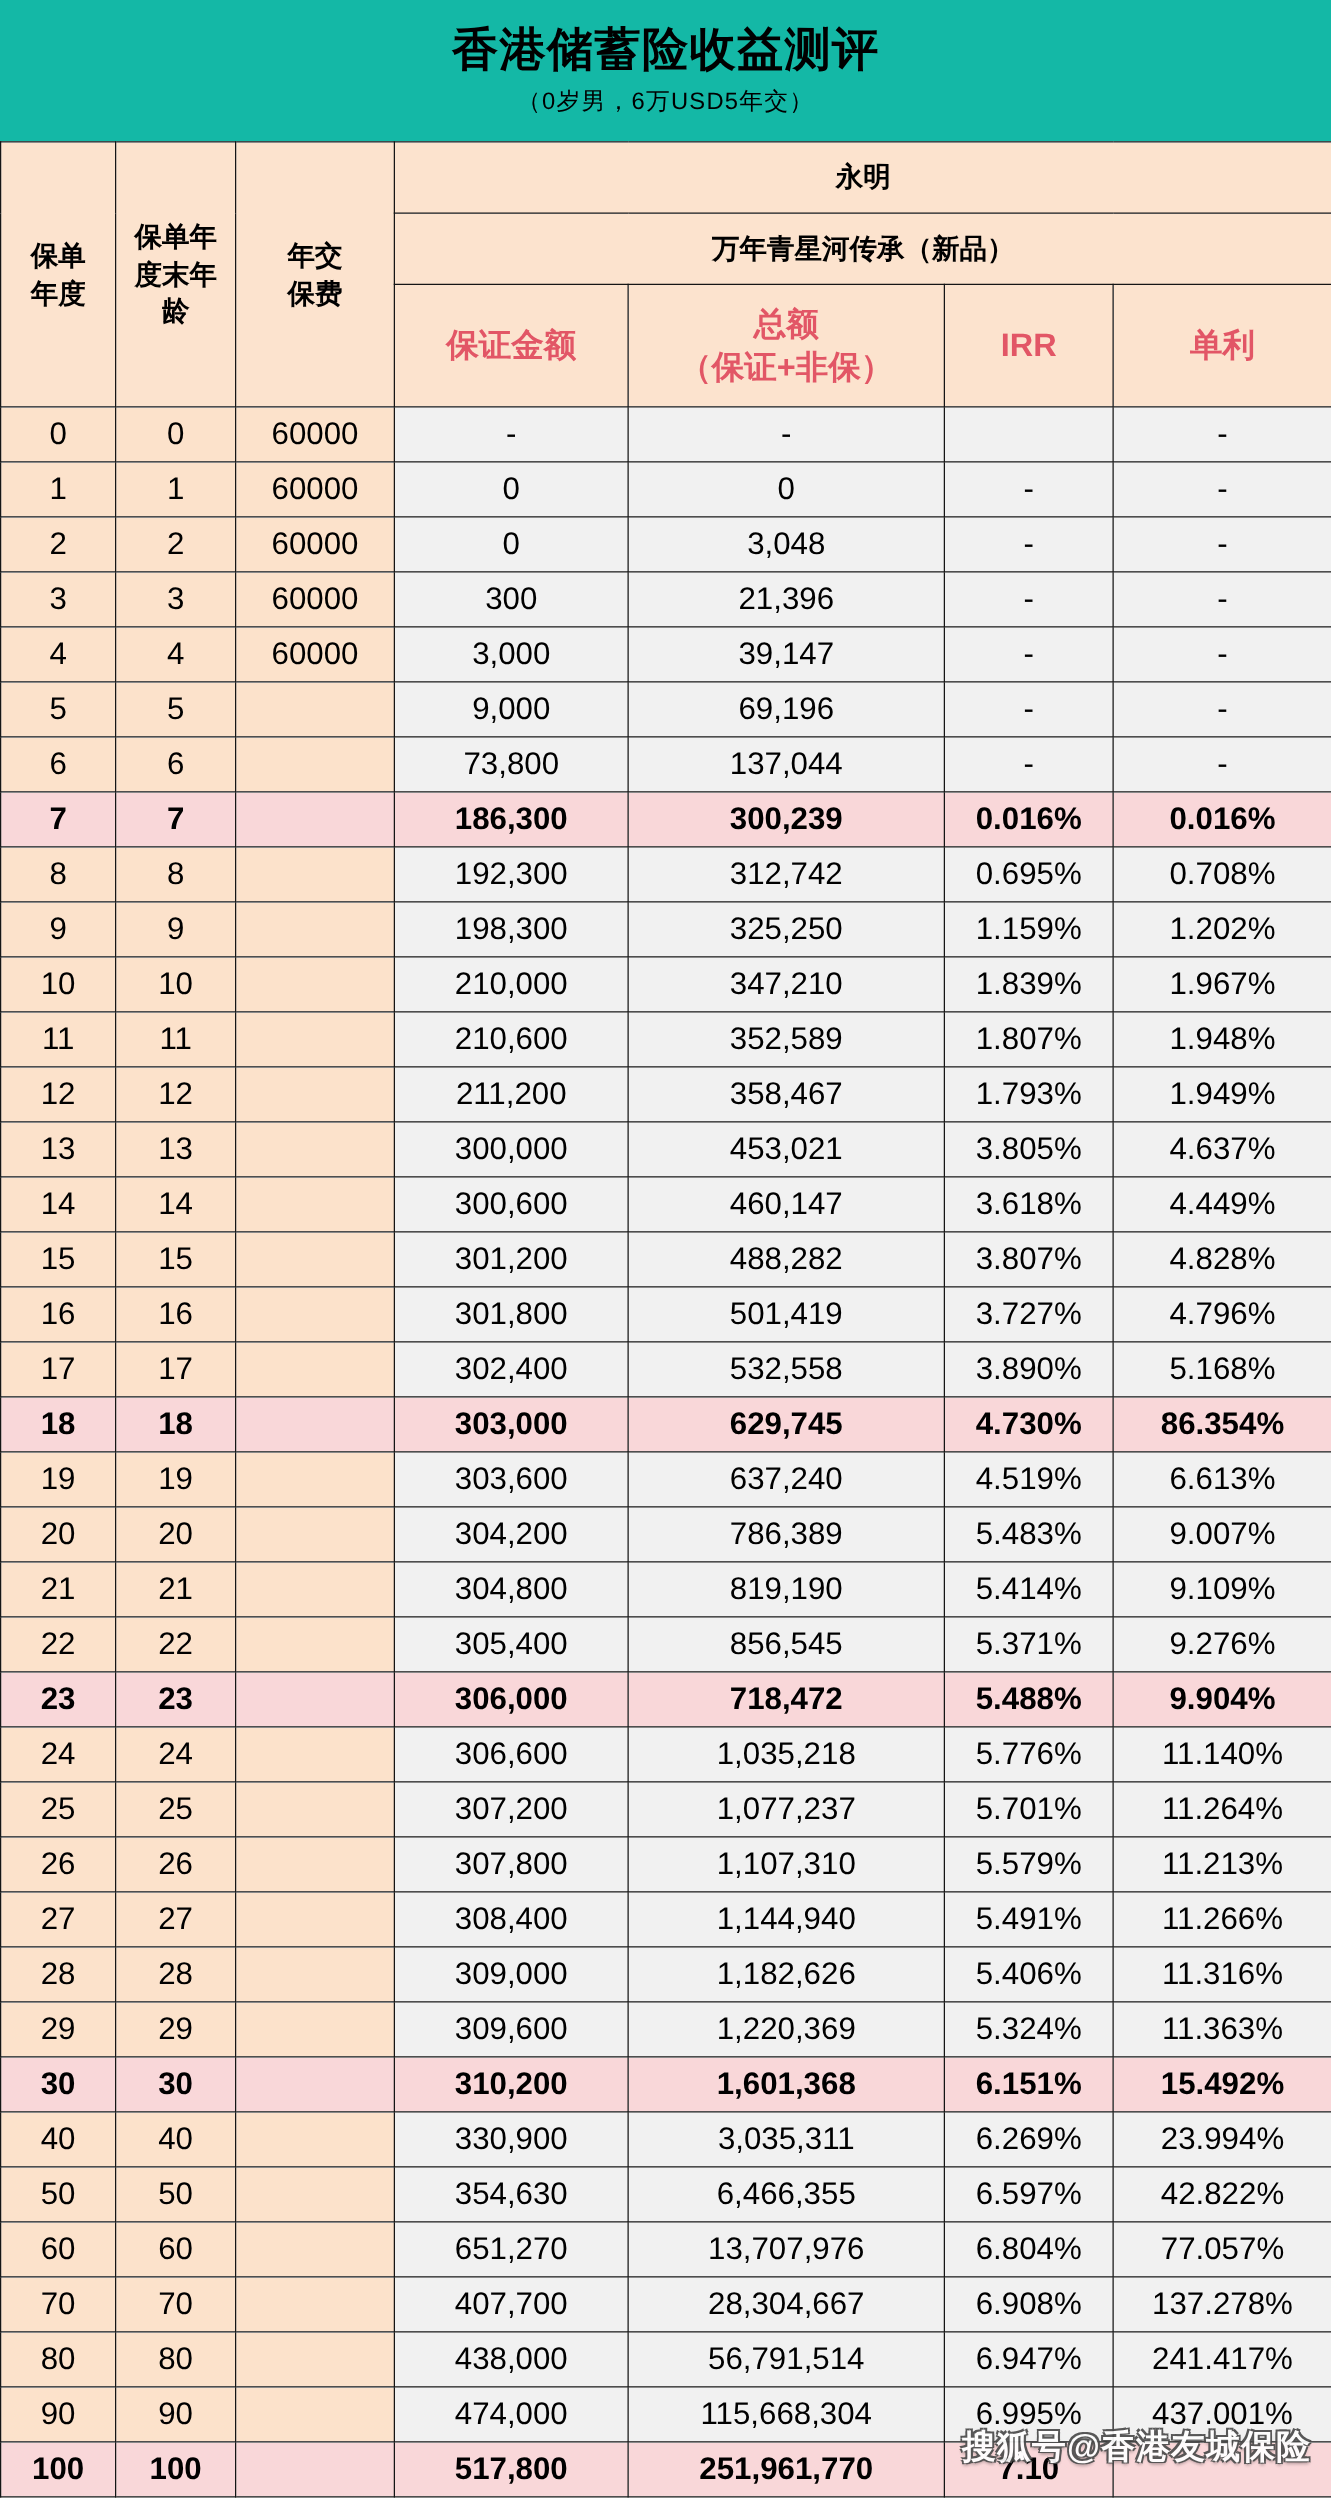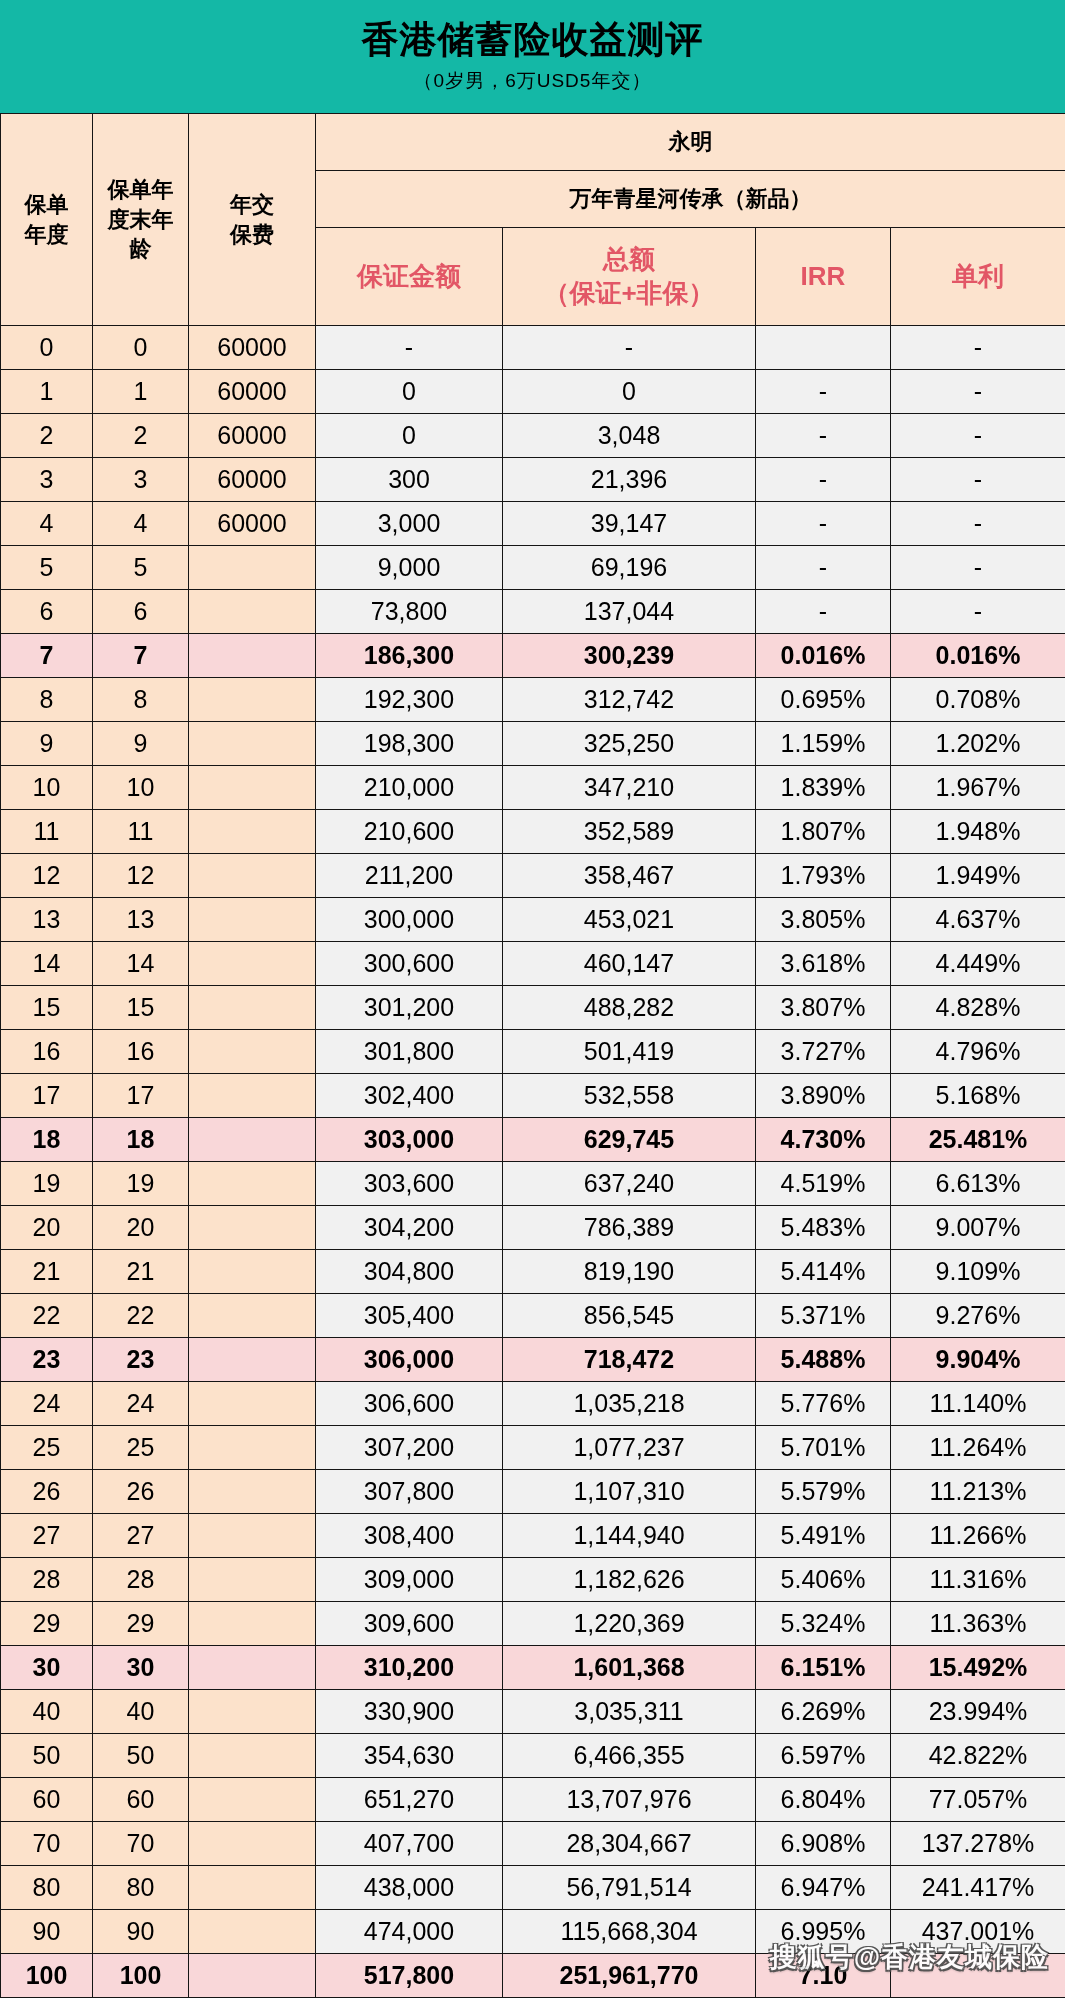--- a/index.html
+++ b/index.html
@@ -265,21 +265,21 @@
         <td class="gray">3.890%</td>
         <td class="gray">5.168%</td>
       </tr>
       <tr class="hl">
         <td class="peach">18</td>
         <td class="peach">18</td>
         <td class="peach"></td>
         <td class="gray">303,000</td>
         <td class="gray">629,745</td>
         <td class="gray">4.730%</td>
-        <td class="gray">25.481%</td>
+        <td class="gray">86.354%</td>
       </tr>
       <tr>
         <td class="peach">19</td>
         <td class="peach">19</td>
         <td class="peach"></td>
         <td class="gray">303,600</td>
         <td class="gray">637,240</td>
         <td class="gray">4.519%</td>
         <td class="gray">6.613%</td>
       </tr>

